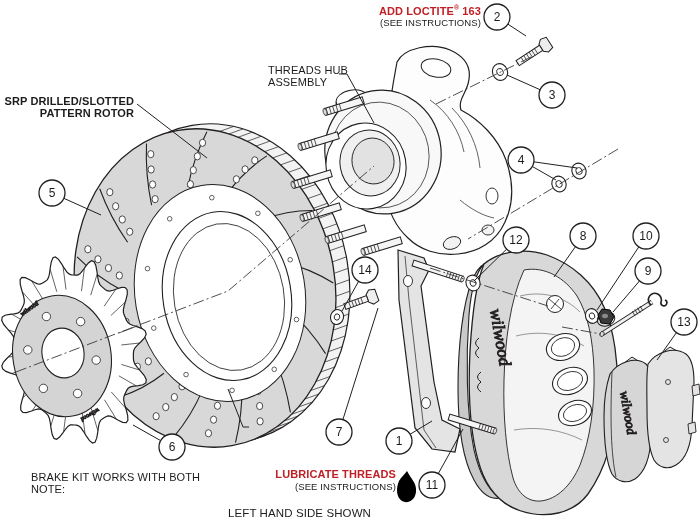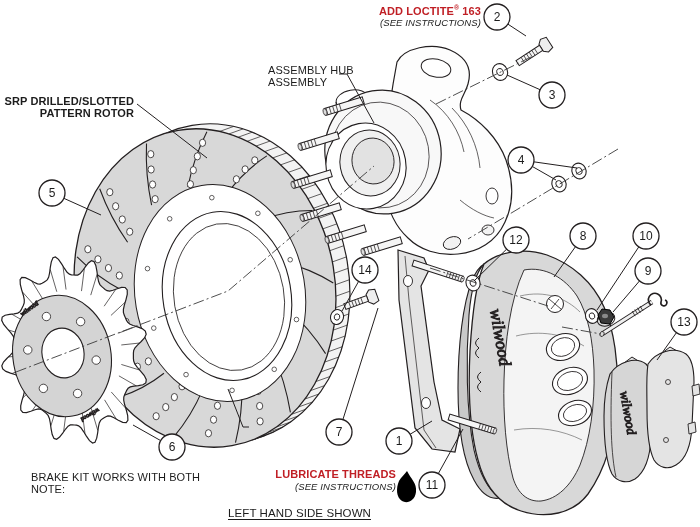--- a/index.html
+++ b/index.html
@@ -3,23 +3,23 @@
 <meta charset="utf-8">
 <style>
   html,body{margin:0;padding:0;background:#fff;}
   #stage{position:relative;width:700px;height:527px;background:#fff;overflow:hidden;
          font-family:"Liberation Sans",sans-serif;-webkit-font-smoothing:antialiased;}
   #scene{position:absolute;left:0;top:0;}
   .lbl{position:absolute;font-size:11px;line-height:11.5px;color:#1c1c1c;white-space:nowrap;
        letter-spacing:.1px;}
   .ra{text-align:right;}
   .red-b{color:var(--red,#c01f25);font-weight:bold;}
-  .sub-it{font-style:italic;font-size:9.5px;color:#1c1c1c;}
+  .sub-it{font-size:9.5px;color:#1c1c1c;}
   sup{font-size:7px;}
-  .footer-lbl{font-size:11.5px;text-decoration:underline;text-underline-offset:2px;}
+  .footer-lbl{font-size:11.5px;text-underline-offset:2px;}
   text.callout-num{font-size:12px;fill:#1c1c1c;}
   text.script{font-family:"Liberation Serif",serif;font-style:italic;fill:#2a2a2a;}
 </style>
 </head>
 <body>
 
 <div id="stage">
 
 <svg id="scene" width="700" height="527" viewBox="0 0 700 527">
 
@@ -468,21 +468,21 @@
         </g>
       </g>
 </svg>
 
 <div class="lbl ra" style="right:219px;top:2px;">
   <div class="red-b"><span>ADD LOCTITE</span><sup>®</sup><span> 163</span></div>
   <div class="sub-it">(SEE INSTRUCTIONS)</div>
 </div>
 
 <div class="lbl" style="left:268px;top:65px;">
-  <div>ASSEMBLY HUB</div>
+  <div>THREADS HUB</div>
   <div>ASSEMBLY</div>
 </div>
 
 <div class="lbl ra" style="right:566px;top:96px;font-weight:bold;">
   <div>SRP DRILLED/SLOTTED</div>
   <div>PATTERN ROTOR</div>
 </div>
 
 
 <div class="lbl ra" style="right:304px;top:469px;">

